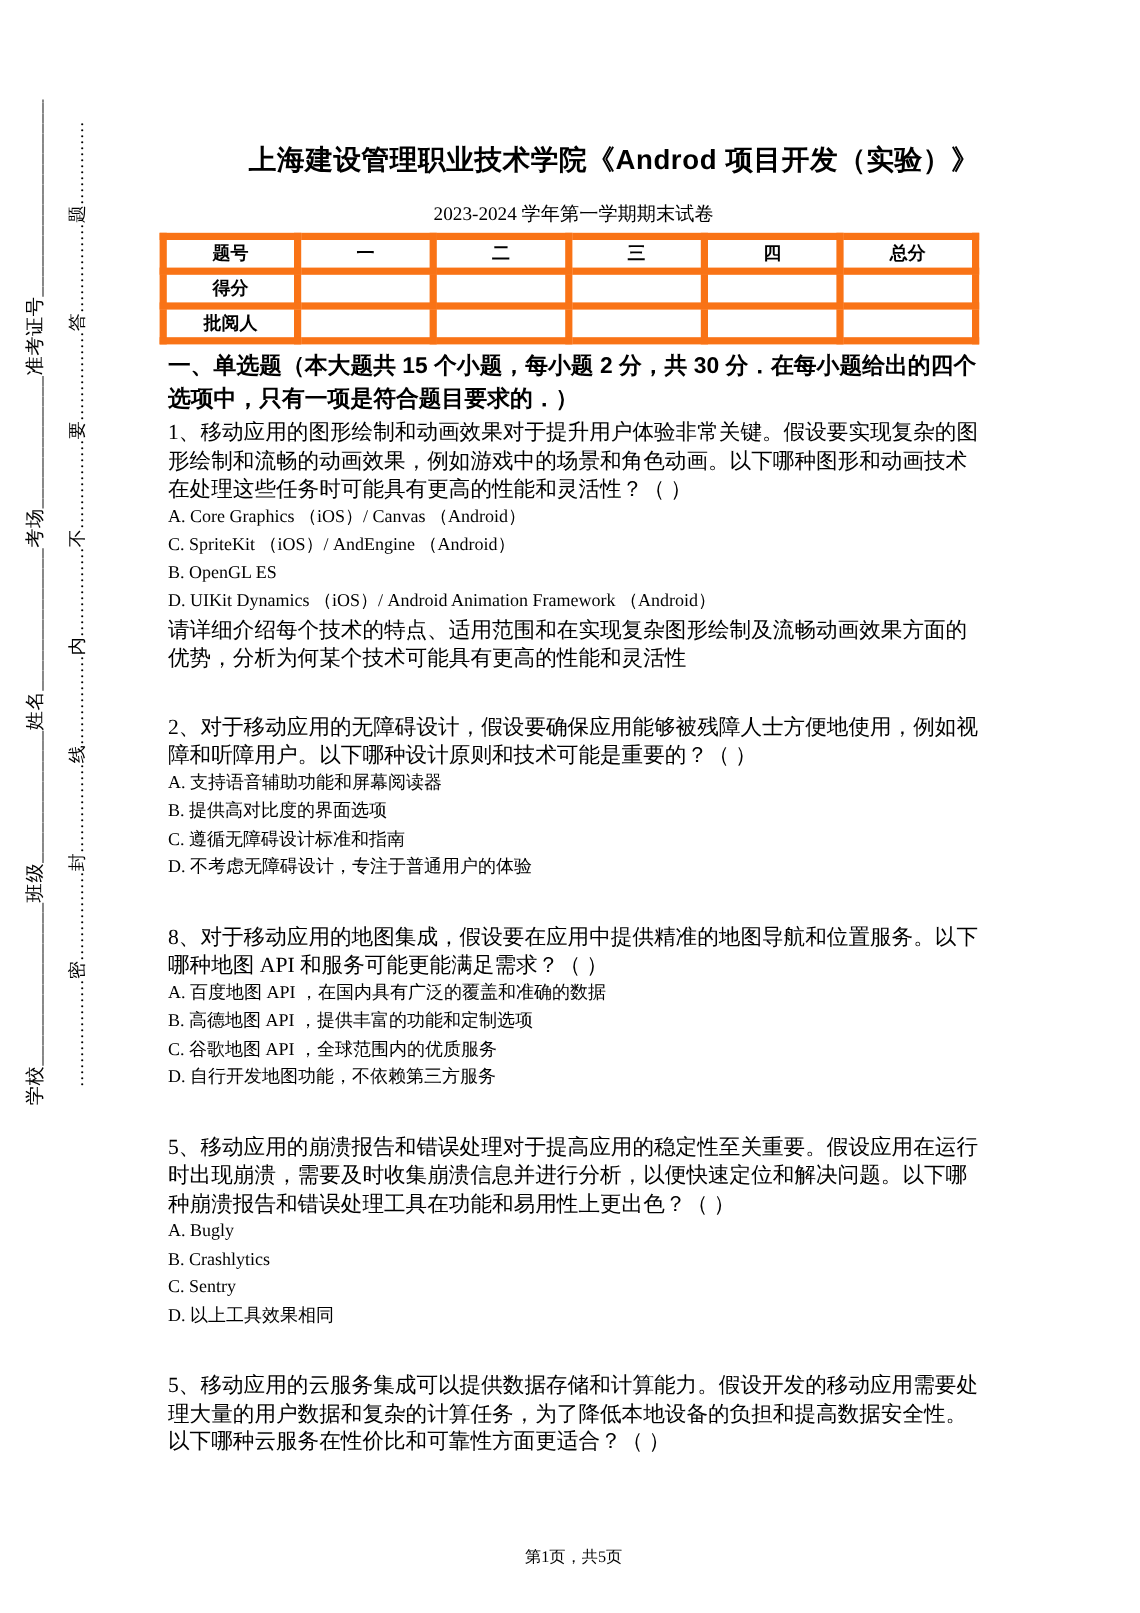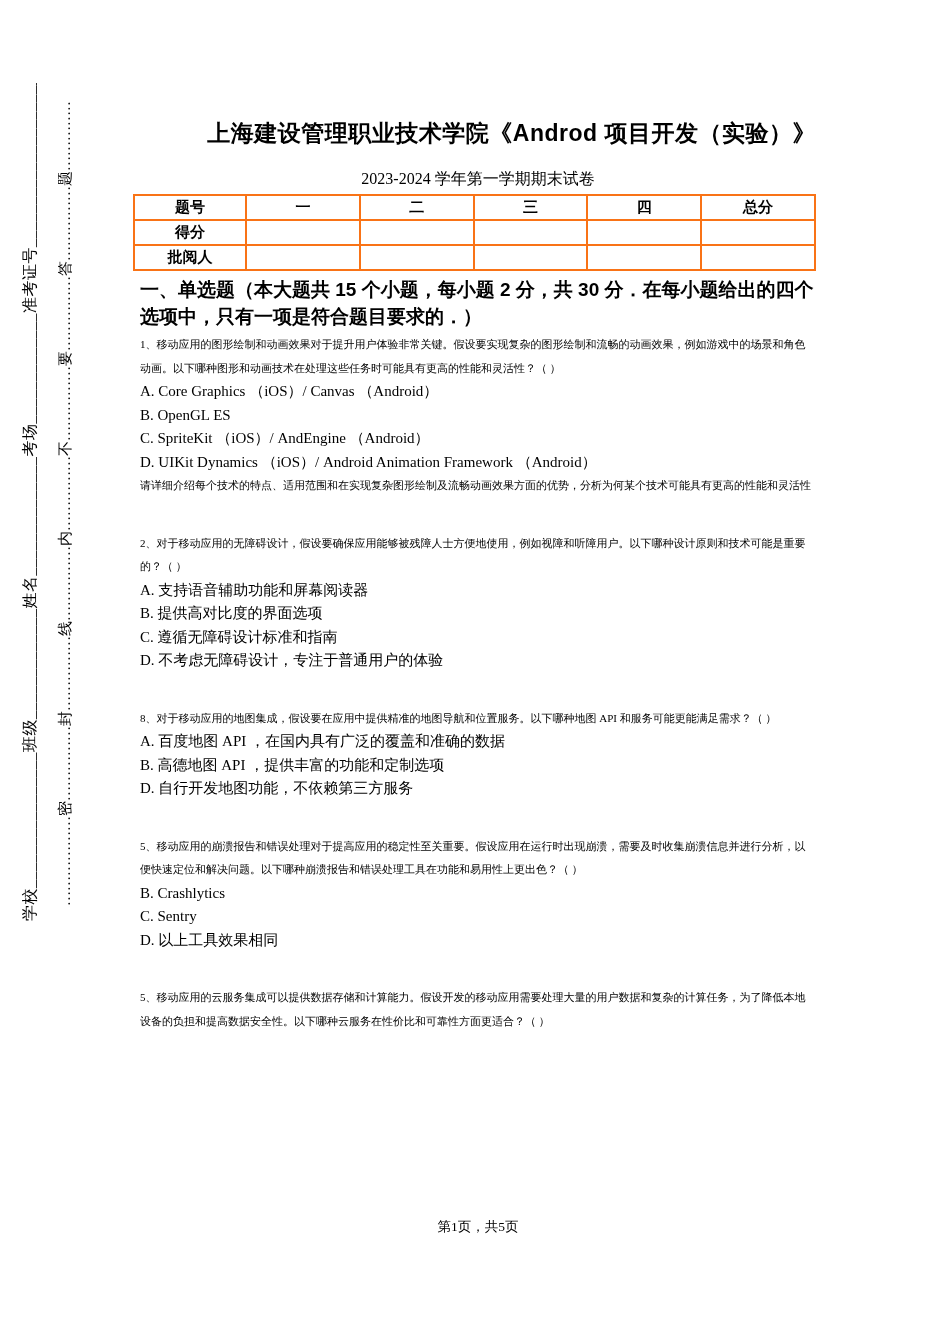--- a/index.html
+++ b/index.html
@@ -51,47 +51,47 @@
     margin: 21px 0 5px 0;
   }
 
   .score-table {
     border-collapse: collapse;
     table-layout: fixed;
     width: 683px;
     margin-left: -7px;
   }
   .score-table td {
-    border: 2px solid #f97316;
+    border: 6px solid #f97316;
     height: 23px;
     padding: 0;
     text-align: center;
     vertical-align: middle;
     font-family: "Liberation Sans", sans-serif;
     font-weight: 700;
     font-size: 15px;
   }
   .score-table col.c-first { width: 112px; }
 
   .section-heading {
     font-family: "Liberation Sans", sans-serif;
     font-size: 19px; font-weight: 700;
     line-height: 27px;
     margin: 5px 0 3px 0;
   }
 
   .question { margin: 0 0 34px 0; }
   .question:last-child { margin-bottom: 0; margin-top: 31px; }
-  .q-text, .q-note { font-size: 11px; line-height: 23.5px; margin: 0; }
+  .q-text, .q-note { font-size: 18px; line-height: 23.5px; margin: 0; }
   .q-options { list-style: none; margin: 0; padding: 0; }
   .q-options li { font-size: 15px; line-height: 23.5px; }
 
   .footer {
     position: absolute;
-    left: 140px; top: 1218px;
+    left: 140px; top: 1289px;
     width: 676px;
     text-align: center;
     font-size: 13.5px;
     line-height: 18px;
   }
 </style>
 </head>
 <body>
 
 <div class="v-rotated seal-labels">学校________________班级_____________姓名______________考场_____________准考证号__________________________</div>
@@ -140,46 +140,48 @@
       </tbody>
   </table>
 
   <h2 class="section-heading">一、单选题（本大题共 15 个小题，每小题 2 分，共 30 分．在每小题给出的四个选项中，只有一项是符合题目要求的．）</h2>
 
   <div id="questions">
       <div class="question">
         <p class="q-text">1、移动应用的图形绘制和动画效果对于提升用户体验非常关键。假设要实现复杂的图形绘制和流畅的动画效果，例如游戏中的场景和角色动画。以下哪种图形和动画技术在处理这些任务时可能具有更高的性能和灵活性？（ ）</p>
         <ul class="q-options">
           <li>A. Core Graphics （iOS）/ Canvas （Android）</li>
+          <li>C. SpriteKit （iOS）/ AndEngine （Android）</li>
           <li>B. OpenGL ES</li>
-          <li>C. SpriteKit （iOS）/ AndEngine （Android）</li>
           <li>D. UIKit Dynamics （iOS）/ Android Animation Framework （Android）</li>
         </ul>
         <p class="q-note">请详细介绍每个技术的特点、适用范围和在实现复杂图形绘制及流畅动画效果方面的优势，分析为何某个技术可能具有更高的性能和灵活性</p>
       </div>
       <div class="question">
         <p class="q-text">2、对于移动应用的无障碍设计，假设要确保应用能够被残障人士方便地使用，例如视障和听障用户。以下哪种设计原则和技术可能是重要的？（ ）</p>
         <ul class="q-options">
           <li>A. 支持语音辅助功能和屏幕阅读器</li>
           <li>B. 提供高对比度的界面选项</li>
           <li>C. 遵循无障碍设计标准和指南</li>
           <li>D. 不考虑无障碍设计，专注于普通用户的体验</li>
         </ul>
       </div>
       <div class="question">
         <p class="q-text">8、对于移动应用的地图集成，假设要在应用中提供精准的地图导航和位置服务。以下哪种地图 API 和服务可能更能满足需求？（ ）</p>
         <ul class="q-options">
           <li>A. 百度地图 API ，在国内具有广泛的覆盖和准确的数据</li>
           <li>B. 高德地图 API ，提供丰富的功能和定制选项</li>
+          <li>C. 谷歌地图 API ，全球范围内的优质服务</li>
           <li>D. 自行开发地图功能，不依赖第三方服务</li>
         </ul>
       </div>
       <div class="question">
         <p class="q-text">5、移动应用的崩溃报告和错误处理对于提高应用的稳定性至关重要。假设应用在运行时出现崩溃，需要及时收集崩溃信息并进行分析，以便快速定位和解决问题。以下哪种崩溃报告和错误处理工具在功能和易用性上更出色？（ ）</p>
         <ul class="q-options">
+          <li>A. Bugly</li>
           <li>B. Crashlytics</li>
           <li>C. Sentry</li>
           <li>D. 以上工具效果相同</li>
         </ul>
       </div>
       <div class="question">
         <p class="q-text">5、移动应用的云服务集成可以提供数据存储和计算能力。假设开发的移动应用需要处理大量的用户数据和复杂的计算任务，为了降低本地设备的负担和提高数据安全性。以下哪种云服务在性价比和可靠性方面更适合？（ ）</p>
       </div>
     </div>
 

